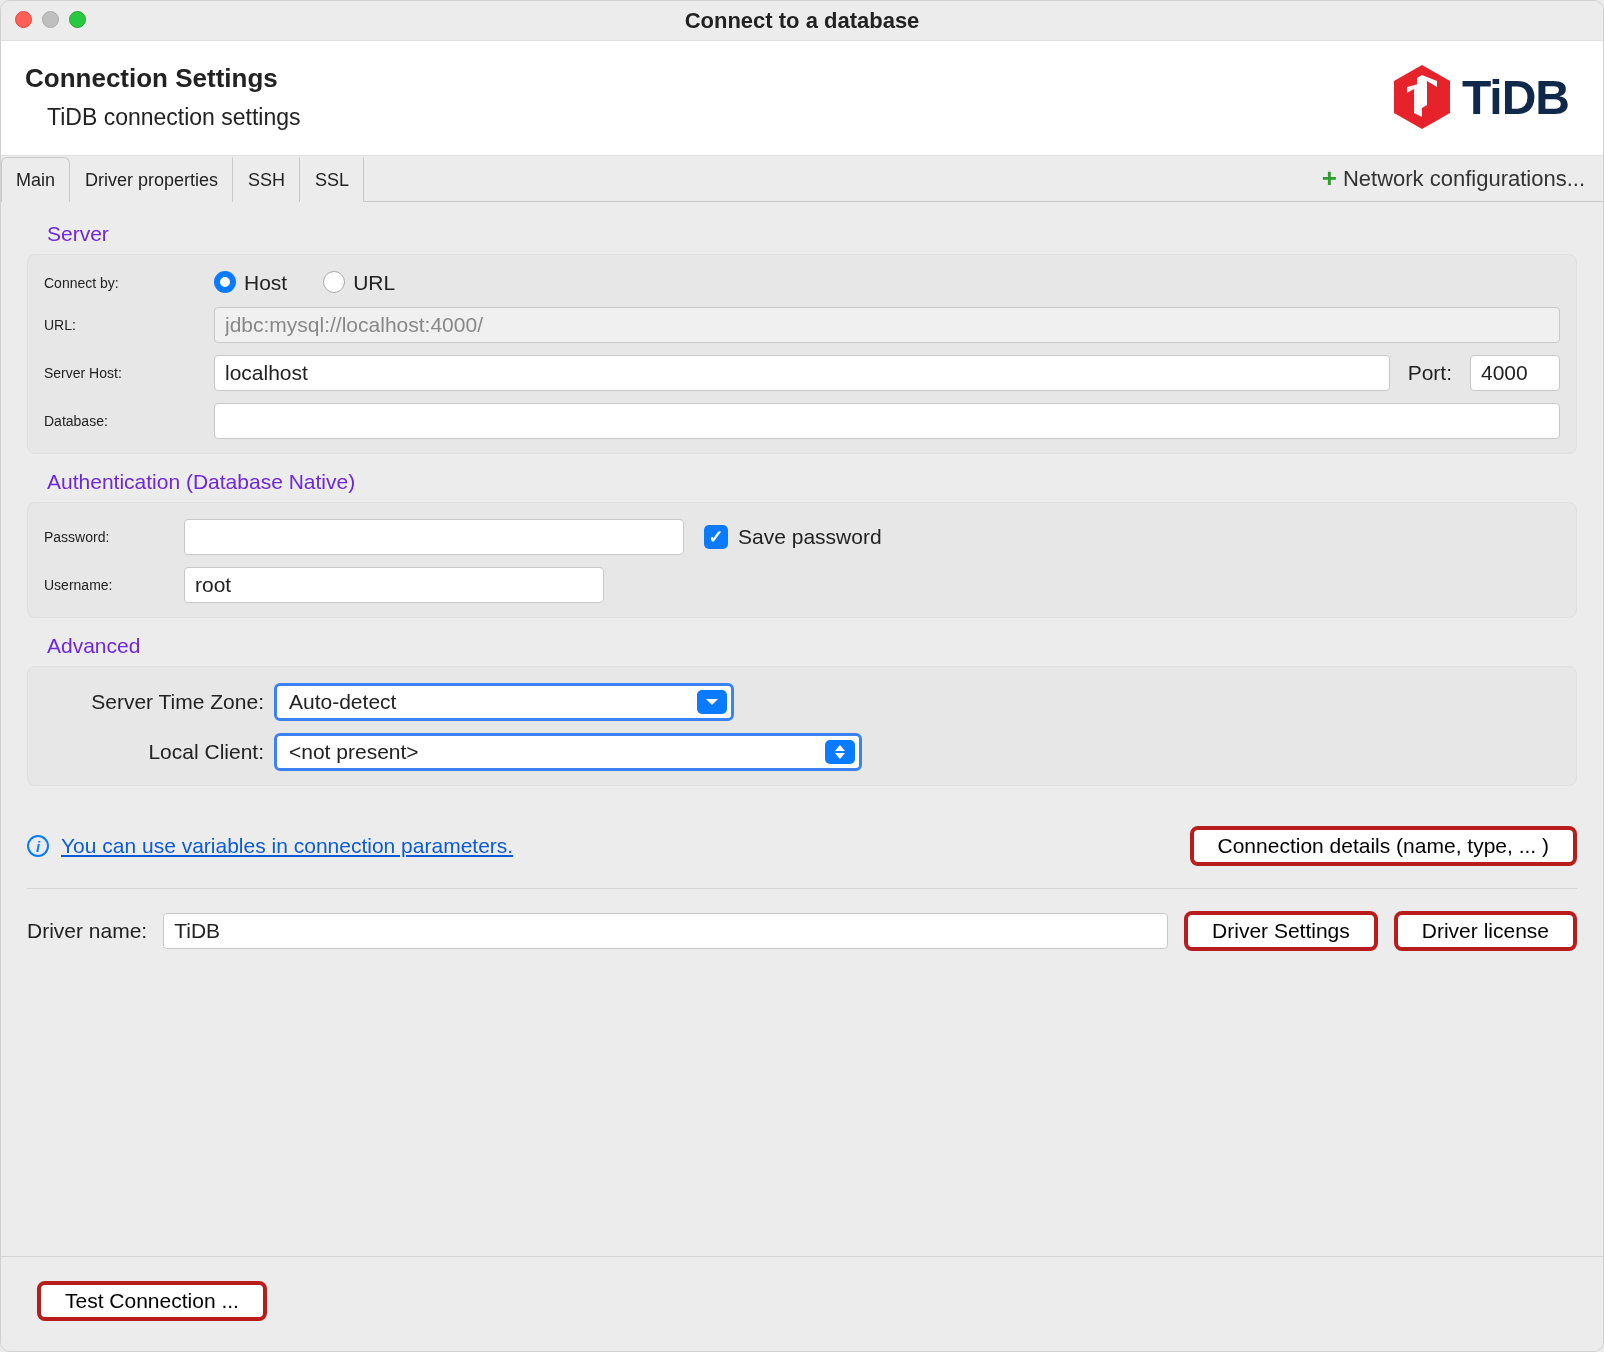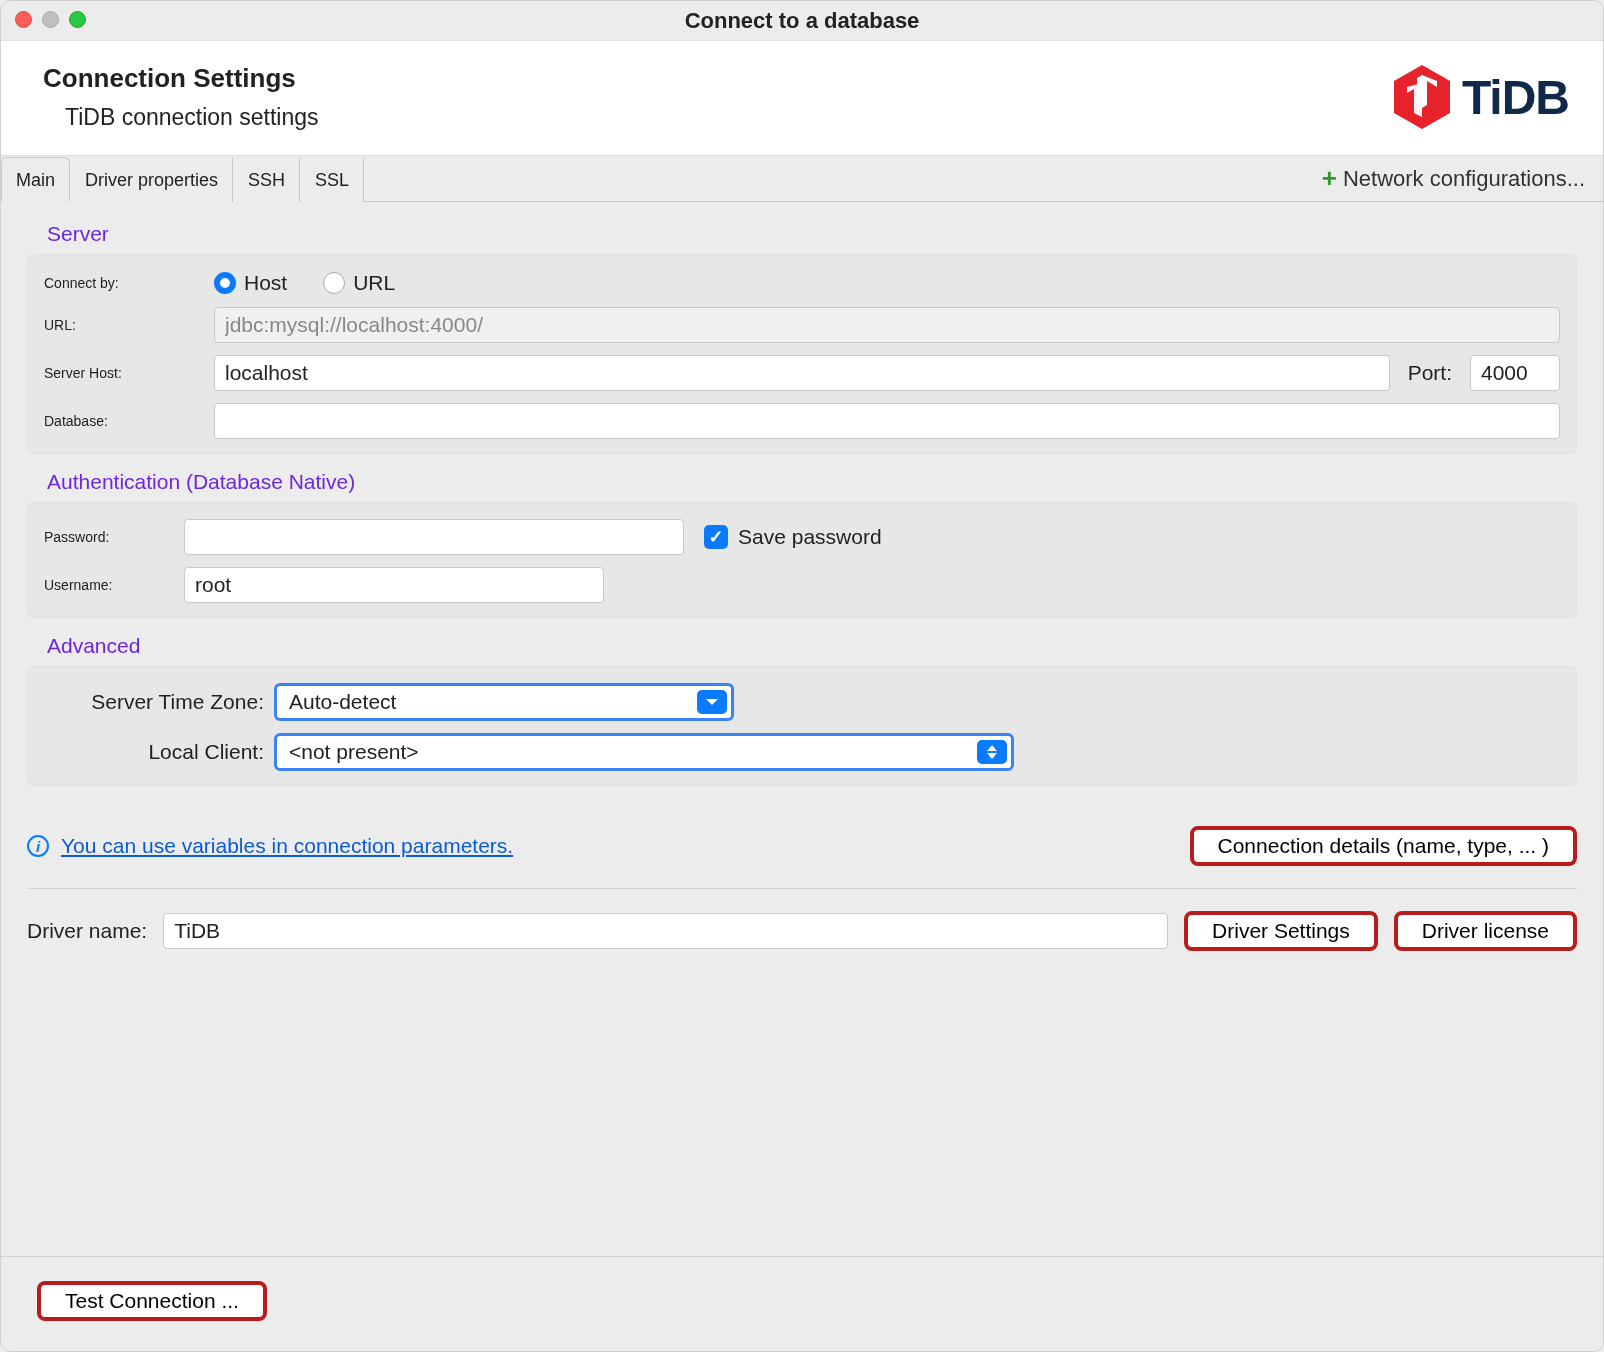--- a/index.html
+++ b/index.html
@@ -9,21 +9,21 @@
 
 .titlebar { height: 40px; display: flex; align-items: center; position: relative; background: #ececec; border-bottom: 1px solid #e2e2e2; }
 .traffic { position: absolute; left: 14px; top: 10px; display: flex; gap: 10px; }
 .dot { width: 17px; height: 17px; border-radius: 50%; }
 .dot.red { background: #ff5f57; border: 1px solid #e3473f; }
 .dot.yellow { background: #bfbfbf; border: 1px solid #aaa; }
 .dot.green { background: #28c840; border: 1px solid #20a734; }
 .title { margin: 0 auto; font-weight: 600; font-size: 22px; }
 
 
-.header { background: #fff; padding: 22px 24px 24px 42px; display: flex; justify-content: space-between; align-items: flex-start; border-bottom: 1px solid #e0e0e0; }
+.header { background: #fff; padding: 22px 24px 24px 24px; display: flex; justify-content: space-between; align-items: flex-start; border-bottom: 1px solid #e0e0e0; }
 .header-left h1 { font-size: 26px; font-weight: 700; margin-bottom: 10px; }
 .header-left h2 { font-size: 23px; font-weight: 400; margin-left: 22px; }
 .logo { display: flex; align-items: center; gap: 10px; margin-right: 10px; }
 .logo-icon { width: 60px; height: 68px; }
 .logo-text { font-size: 48px; font-weight: 700; color: #10284a; letter-spacing: -1px; }
 
 
 .tabrow { display: flex; align-items: center; justify-content: space-between; padding: 0 18px 0 0; background: #ececec; border-bottom: 1px solid #c8c8c8; }
 .tabs { display: flex; }
 .tab { padding: 12px 14px 10px 14px; font-size: 18px; border: 1px solid transparent; border-bottom: none; cursor: pointer; position: relative; top: 1px; background: #ececec; }
@@ -35,21 +35,21 @@
 
 .content { flex: 1; padding: 14px 26px 0 26px; overflow: auto; }
 .section-label { font-size: 21px; margin: 6px 0 8px 20px; color: #6d28d9; }
 .panel { background: #e7e7e7; border: 1px solid #e0e0e0; border-radius: 8px; padding: 16px 16px 14px 16px; margin-bottom: 16px; }
 
 .row { display: flex; align-items: center; margin-bottom: 12px; gap: 10px; }
 .row:last-child { margin-bottom: 0; }
 .lbl { width: 160px; flex-shrink: 0; font-size: 14px; }
 .lbl-w2 { width: 220px; flex-shrink: 0; font-size: 21px; text-align: right; }
 
-.radio { display: inline-flex; align-items: center; gap: 8px; margin-right: 26px; cursor: pointer; }
+.radio { display: inline-flex; gap: 8px; margin-right: 26px; cursor: pointer; }
 .radio-circle { width: 22px; height: 22px; border-radius: 50%; border: 1px solid #aaa; background: #fff; display: flex; align-items: center; justify-content: center; }
 .radio.checked .radio-circle { border: 6px solid #0a7bff; background: #fff; }
 
 input[type=text], .textinput { height: 36px; border: 1px solid #c8c8c8; border-radius: 4px; padding: 0 10px; font-size: 21px; background: #fff; color: #222; }
 .textinput.readonly { background: #f0f0f0; color: #888; }
 .textinput.flex { flex: 1; }
 .port-lbl { margin: 0 8px; font-size: 21px; }
 .port-input { width: 90px; height: 36px; border: 1px solid #c8c8c8; border-radius: 4px; padding: 0 10px; font-size: 21px; background: #fff; text-align: left; }
 
 .checkbox { display: inline-flex; align-items: center; gap: 10px; cursor: pointer; }
@@ -178,21 +178,21 @@
         <span>Auto-detect</span>
         <span class="arrow">
           <svg width="14" height="10" viewBox="0 0 14 10">
               <path d="M1 2 L7 8 L13 2 Z"></path>
             </svg>
         </span>
       </div>
     </div>
     <div class="row">
       <span class="lbl-w2">Local Client:</span>
-      <div class="select updown" style="width:740px">
+      <div class="select updown" style="width:588px">
         <span>&lt;not present&gt;</span>
         <span class="arrow">
           <svg width="12" height="8" viewBox="0 0 12 8">
               <path d="M1 7 L6 1 L11 7 Z"></path>
             </svg>
           <svg width="12" height="8" viewBox="0 0 12 8">
               <path d="M1 1 L6 7 L11 1 Z"></path>
             </svg>
         </span>
       </div>

